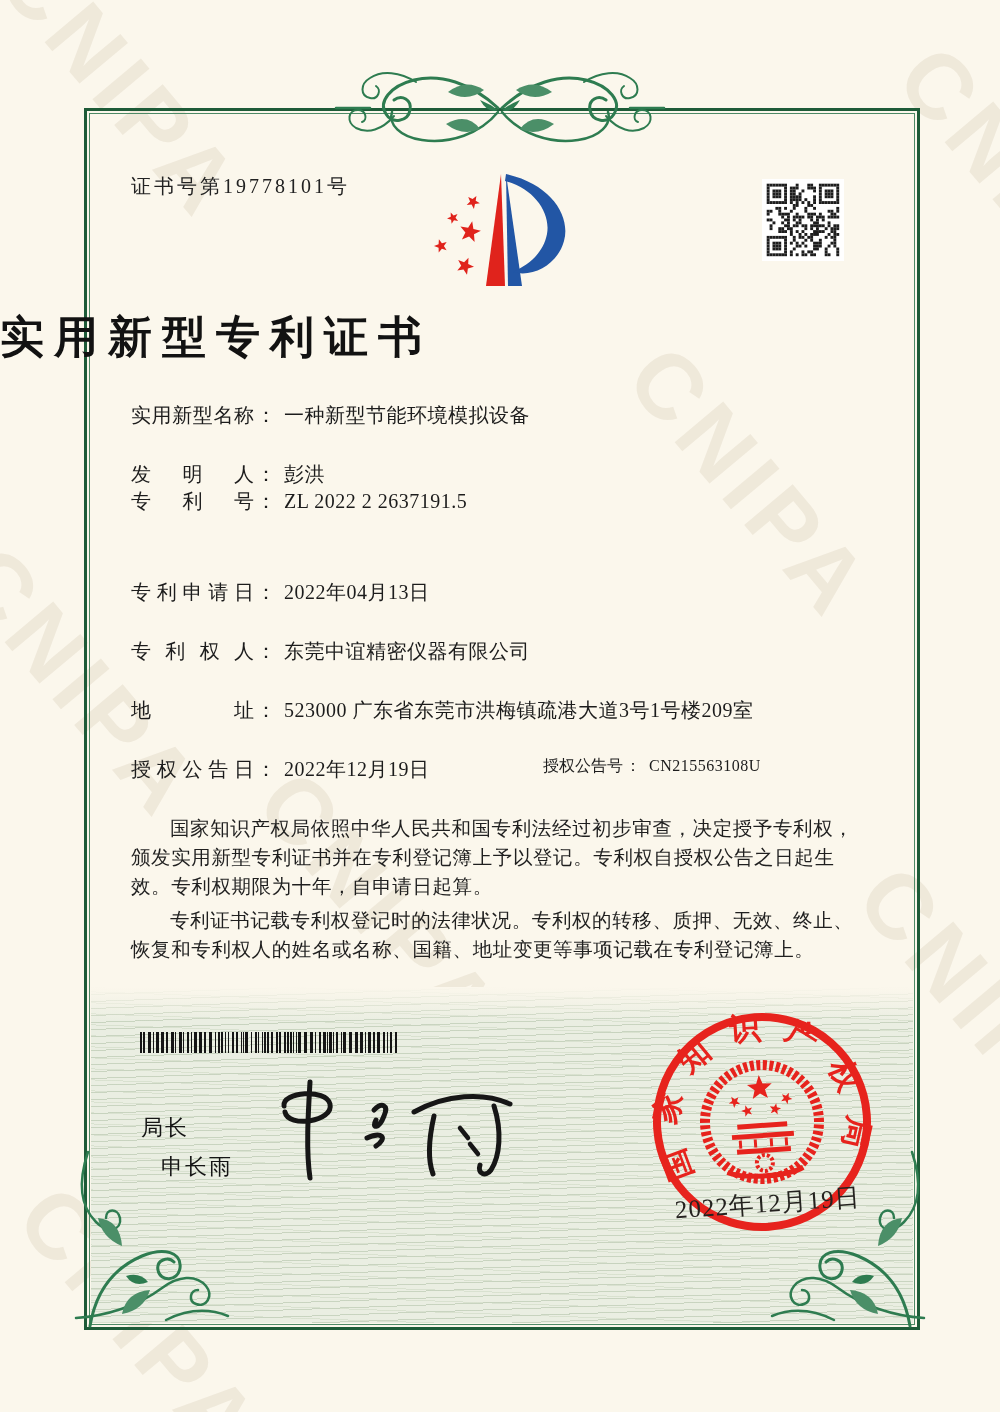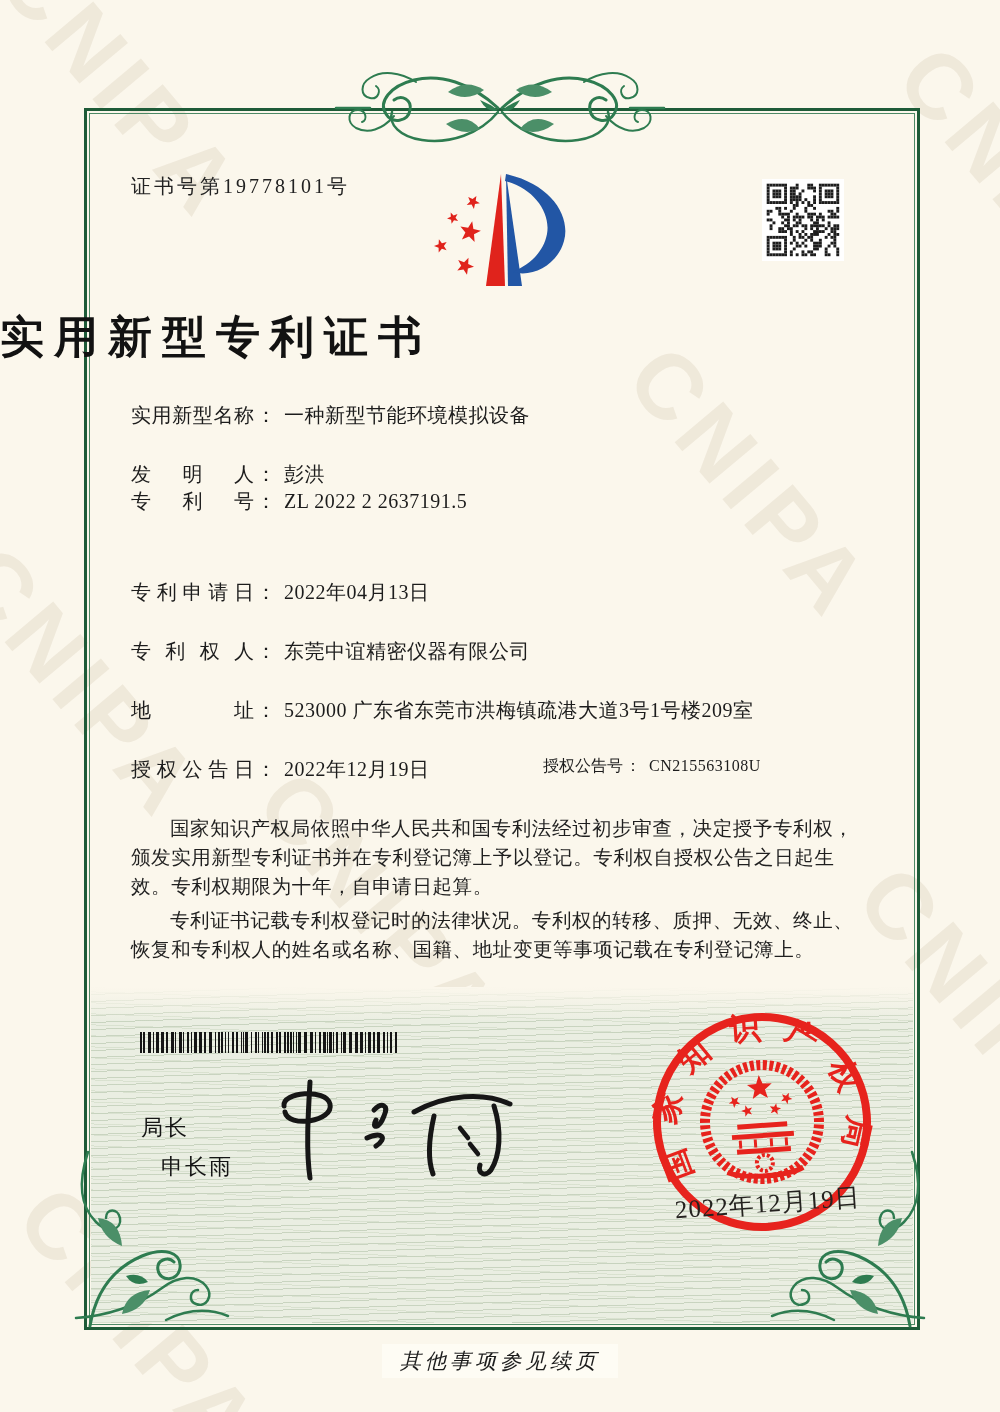--- a/index.html
+++ b/index.html
@@ -576,17 +576,14 @@
         <rect x="95" y="137" width="62" height="5" stroke="none"></rect>
         <path d="M103 143 v8 M118 143 v8 M134 143 v8 M149 143 v8" fill="none" stroke-width="3"></path>
         <rect x="99" y="152" width="54" height="5" stroke="none"></rect>
         <circle cx="126" cy="167" r="8" fill="none" stroke-width="4" stroke-dasharray="3 2"></circle>
         <path d="M88 174 C 104 182 148 182 164 174" fill="none" stroke-width="5"></path>
       </g>
     </g>
     <text x="126" y="216" text-anchor="middle" font-size="25" fill="#24221f" letter-spacing="1" font-family="Liberation Serif, DejaVu Serif, serif">2022年12月19日</text>
   </svg>
 
-  <div class="cont-note">
-    <span>其他事项参见续页</span>
-  </div>
 
 </div>
 
 </body></html>

